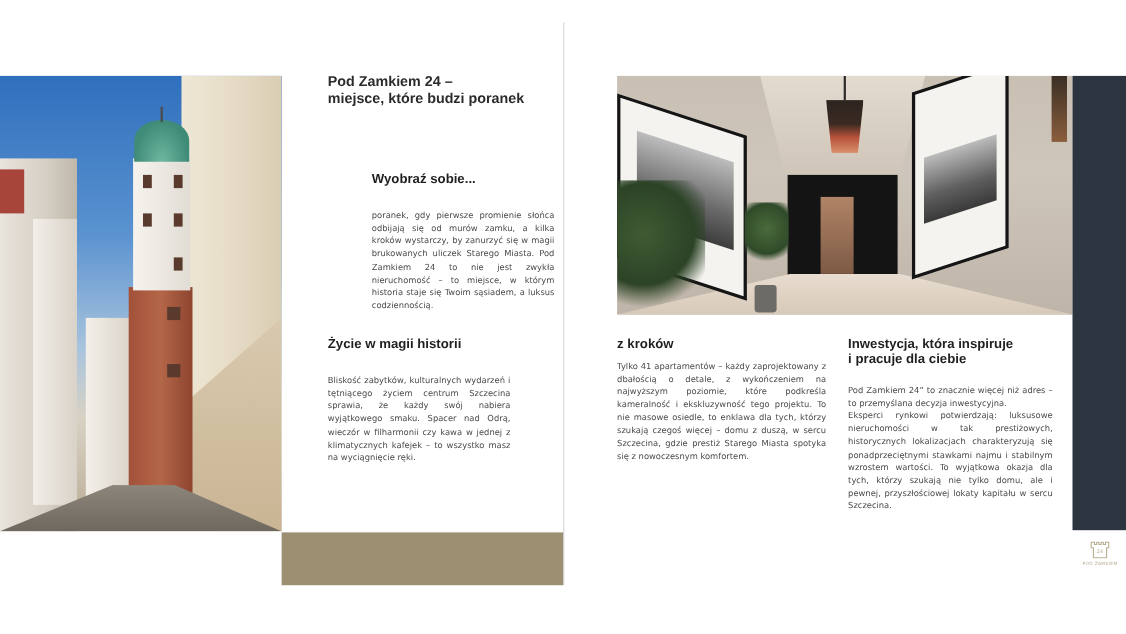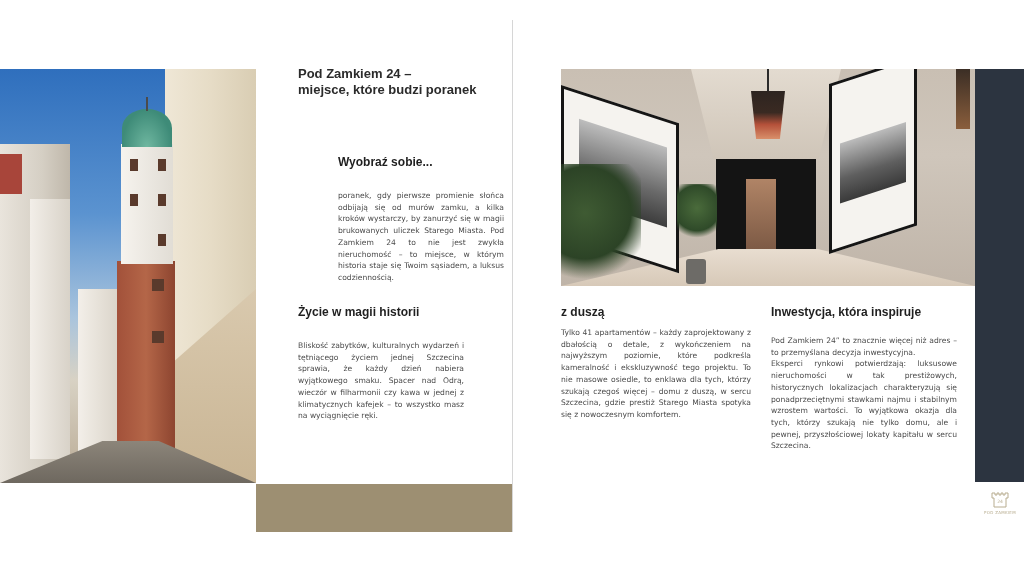--- a/index.html
+++ b/index.html
@@ -116,21 +116,21 @@
   <div class="h-main">miejsce, które budzi poranek</div>
 </div>
 
 <div class="col" style="left:298px; top:155px; width:166px;margin-left:40px;">
   <div class="h-sub">Wyobraź sobie...</div>
   <p class="body-text" style="margin-top:21px;">poranek, gdy pierwsze promienie słońca odbijają się od murów zamku, a kilka kroków wystarczy, by zanurzyć się w magii brukowanych uliczek Starego Miasta. Pod Zamkiem 24 to nie jest zwykła nieruchomość – to miejsce, w którym historia staje się Twoim sąsiadem, a luksus codziennością.</p>
 </div>
 
 <div class="col" style="left:298px; top:305px; width:166px;">
   <div class="h-sub">Życie w magii historii</div>
-  <p class="body-text" style="margin-top:21px;">Bliskość zabytków, kulturalnych wydarzeń i tętniącego życiem jednej Szczecina sprawia, że każdy dzień nabiera wyjątkowego smaku. Spacer nad Odrą, wieczór w filharmonii czy kawa w jednej z klimatycznych kafejek – to wszystko masz na wyciągnięcie ręki.</p>
+  <p class="body-text" style="margin-top:21px;">Bliskość zabytków, kulturalnych wydarzeń i tętniącego życiem centrum Szczecina sprawia, że każdy swój nabiera wyjątkowego smaku. Spacer nad Odrą, wieczór w filharmonii czy kawa w jednej z klimatycznych kafejek – to wszystko masz na wyciągnięcie ręki.</p>
 </div>
 
 <div class="abs tan-block"></div>
 
 <div class="abs photo-right">
   <div class="ceiling"></div>
   <div class="corridor"></div>
   <div class="door-glow"></div>
   <div class="floor"></div>
   <div class="frame-l">
@@ -143,26 +143,27 @@
   <div class="chandelier"></div>
   <div class="plant-l"></div>
   <div class="plant-m"></div>
   <div class="pot"></div>
   <div class="sconce"></div>
 </div>
 
 <div class="abs navy-panel"></div>
 
 <div class="col" style="left:561px; top:305px; width:190px;">
-  <div class="h-sub">z duszą</div>
+  <div class="h-sub">z kroków</div>
   <p class="body-text" style="margin-top:8px;">Tylko 41 apartamentów – każdy zaprojektowany z dbałością o detale, z wykończeniem na najwyższym poziomie, które podkreśla kameralność i ekskluzywność tego projektu. To nie masowe osiedle, to enklawa dla tych, którzy szukają czegoś więcej – domu z duszą, w sercu Szczecina, gdzie prestiż Starego Miasta spotyka się z nowoczesnym komfortem.</p>
 </div>
 
 <div class="col" style="left:771px; top:305px; width:186px;">
   <div class="h-sub">Inwestycja, która inspiruje</div>
+  <div class="h-sub">i pracuje dla ciebie</div>
   <p class="body-text" style="margin-top:16px;">Pod Zamkiem 24” to znacznie więcej niż adres – to przemyślana decyzja inwestycyjna.</p>
   <p class="body-text">Eksperci rynkowi potwierdzają: luksusowe nieruchomości w tak prestiżowych, historycznych lokalizacjach charakteryzują się ponadprzeciętnymi stawkami najmu i stabilnym wzrostem wartości. To wyjątkowa okazja dla tych, którzy szukają nie tylko domu, ale i pewnej, przyszłościowej lokaty kapitału w sercu Szczecina.</p>
 </div>
 
 <div class="abs logo">
   <svg width="18" height="16" viewBox="0 0 18 16">
     <path d="M1 1 H4 V3 H6 V1 H8 V3 H10 V1 H12 V3 H14 V1 H17 V6 H15 V15 H3 V6 H1 Z" fill="none" stroke="#b8ad90" stroke-width="1"></path>
     <text x="9" y="11" font-size="4.5" text-anchor="middle" fill="#b8ad90" font-family="DejaVu Sans, sans-serif">24</text>
   </svg>
   <div class="logo-text">POD ZAMKIEM</div>

